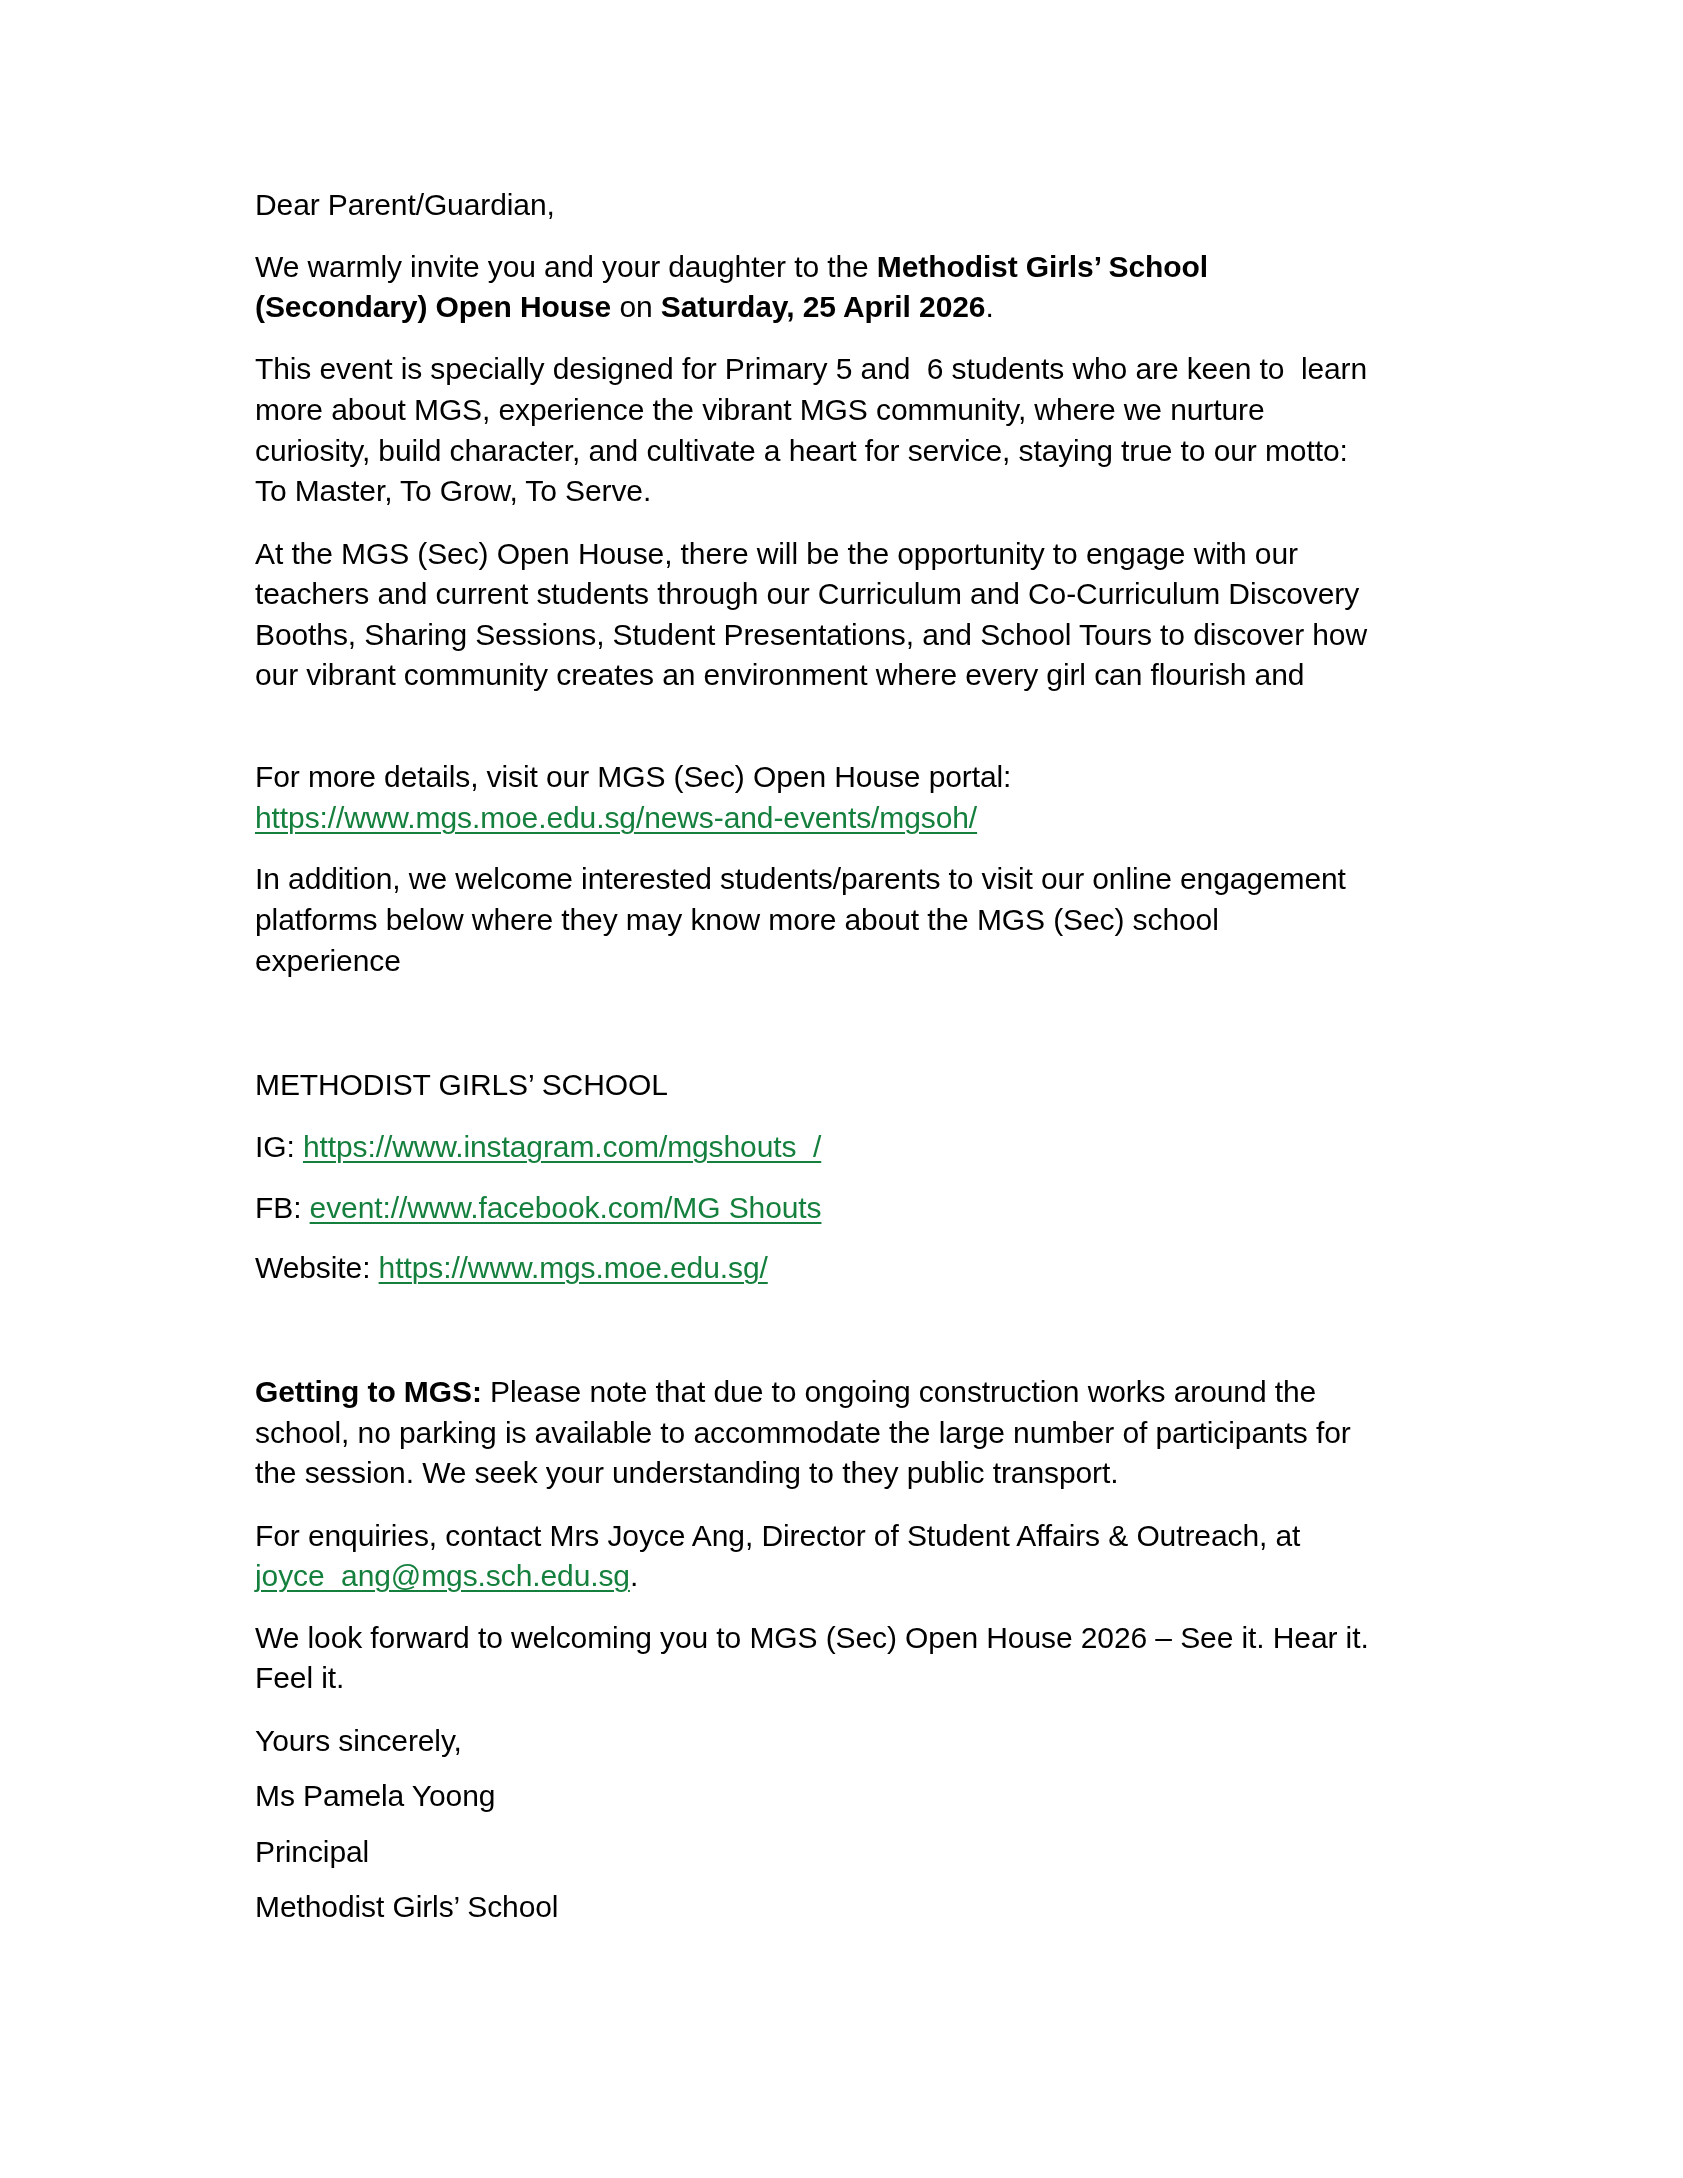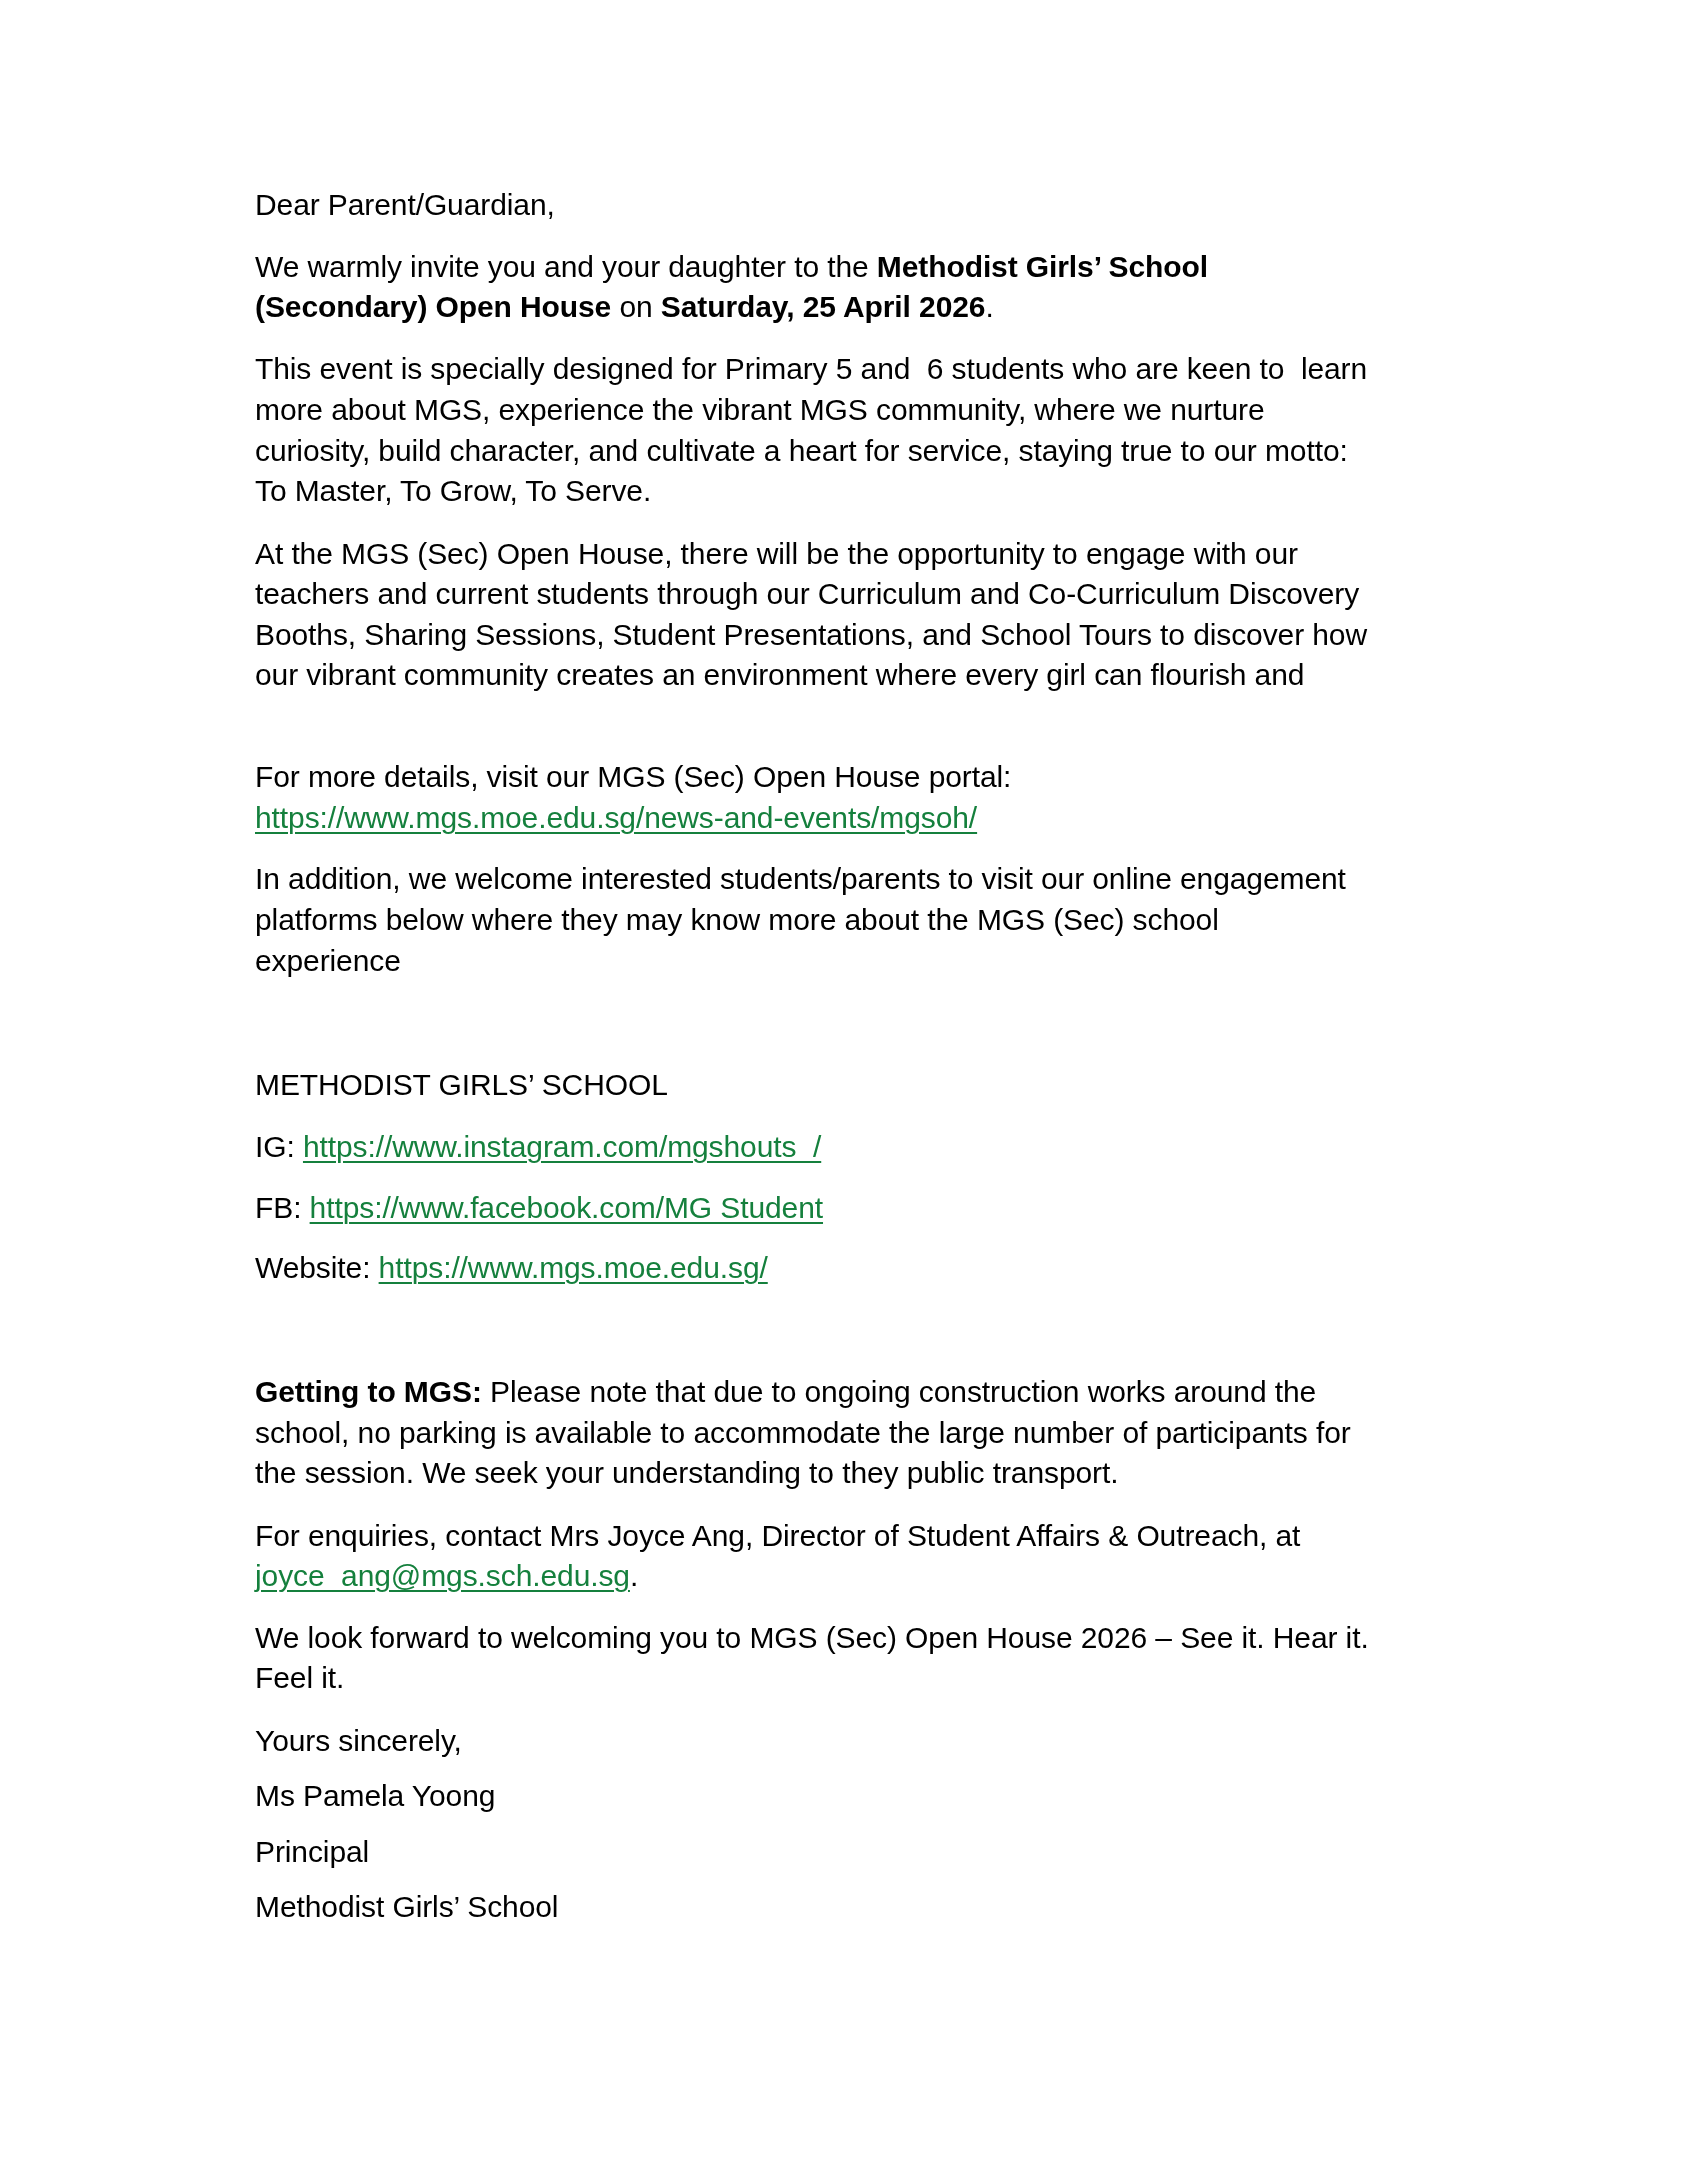--- a/index.html
+++ b/index.html
@@ -44,21 +44,21 @@
   <div class="line" style="top:756px">For more details, visit our MGS (Sec) Open House portal:</div>
   <div class="line" style="top:797px"><a class="link">https://www.mgs.moe.edu.sg/news-and-events/mgsoh/</a></div>
 
   <div class="line" style="top:899px">platforms below where they may know more about the MGS (Sec) school</div>
   <div class="line" style="top:858px">In addition, we welcome interested students/parents to visit our online engagement</div>
   <div class="line" style="top:940px">experience</div>
 
   <div class="line" style="top:1064px">METHODIST GIRLS’ SCHOOL</div>
 
   <div class="line" style="top:1126px"><span>IG: </span><a class="link">https://www.instagram.com/mgshouts_/</a></div>
-  <div class="line" style="top:1187px"><span>FB: </span><a class="link">https://www.facebook.com/MG Student</a></div>
+  <div class="line" style="top:1187px"><span>FB: </span><a class="link">event://www.facebook.com/MG Shouts</a></div>
   <div class="line" style="top:1247px"><span>Website: </span><a class="link">https://www.mgs.moe.edu.sg/</a></div>
 
   <div class="line" style="top:1371px"><span class="b">Getting to MGS:</span><span> Please note that due to ongoing construction works around the</span></div>
   <div class="line" style="top:1412px">school, no parking is available to accommodate the large number of participants for</div>
   <div class="line" style="top:1452px">the session. We seek your understanding to they public transport.</div>
 
   <div class="line" style="top:1515px">For enquiries, contact Mrs Joyce Ang, Director of Student Affairs &amp; Outreach, at</div>
   <div class="line" style="top:1555px"><a class="link">joyce_ang@mgs.sch.edu.sg</a><span>.</span></div>
 
   <div class="line" style="top:1617px">We look forward to welcoming you to MGS (Sec) Open House 2026 – See it. Hear it.</div>

